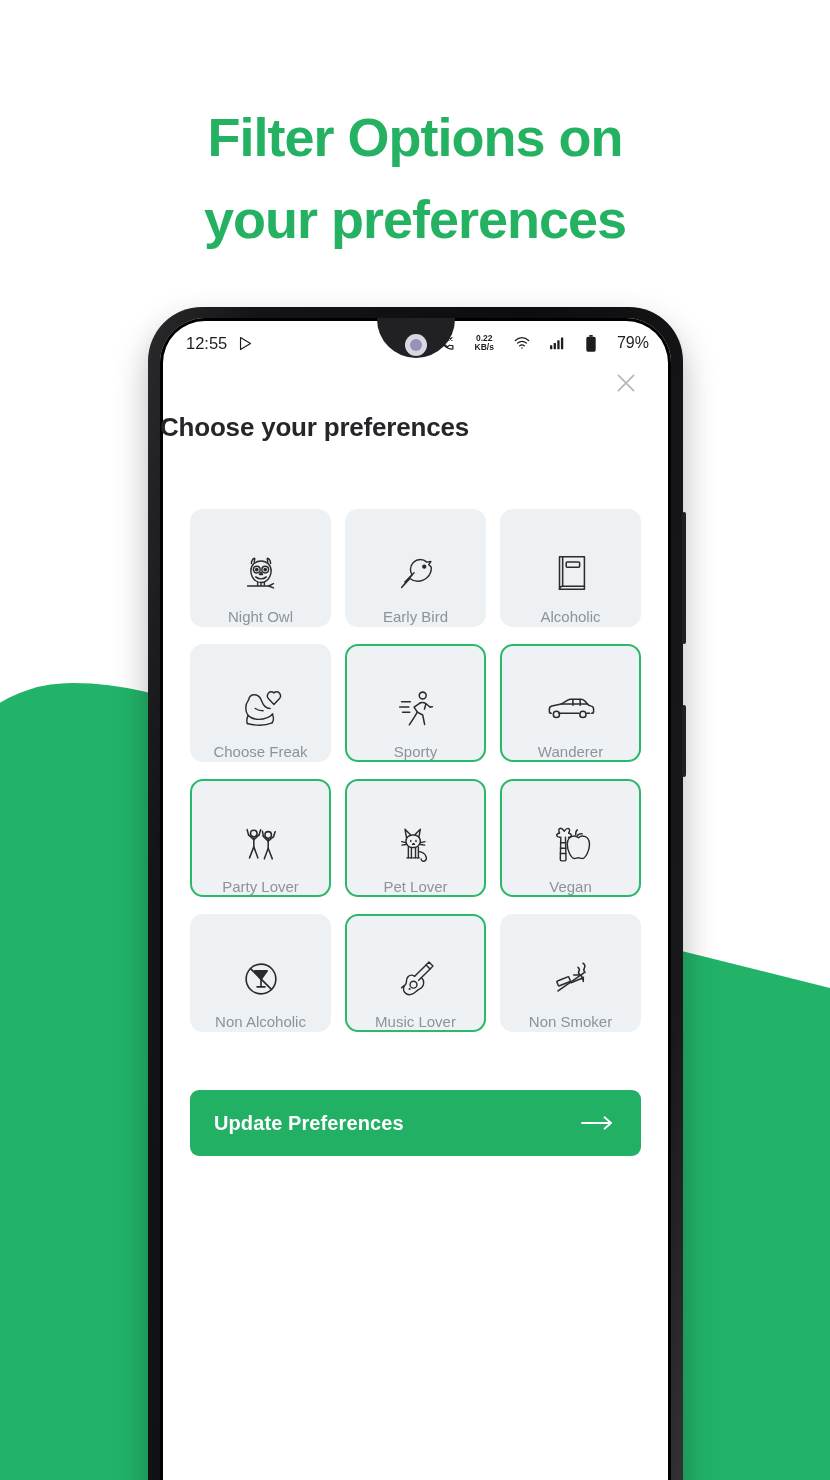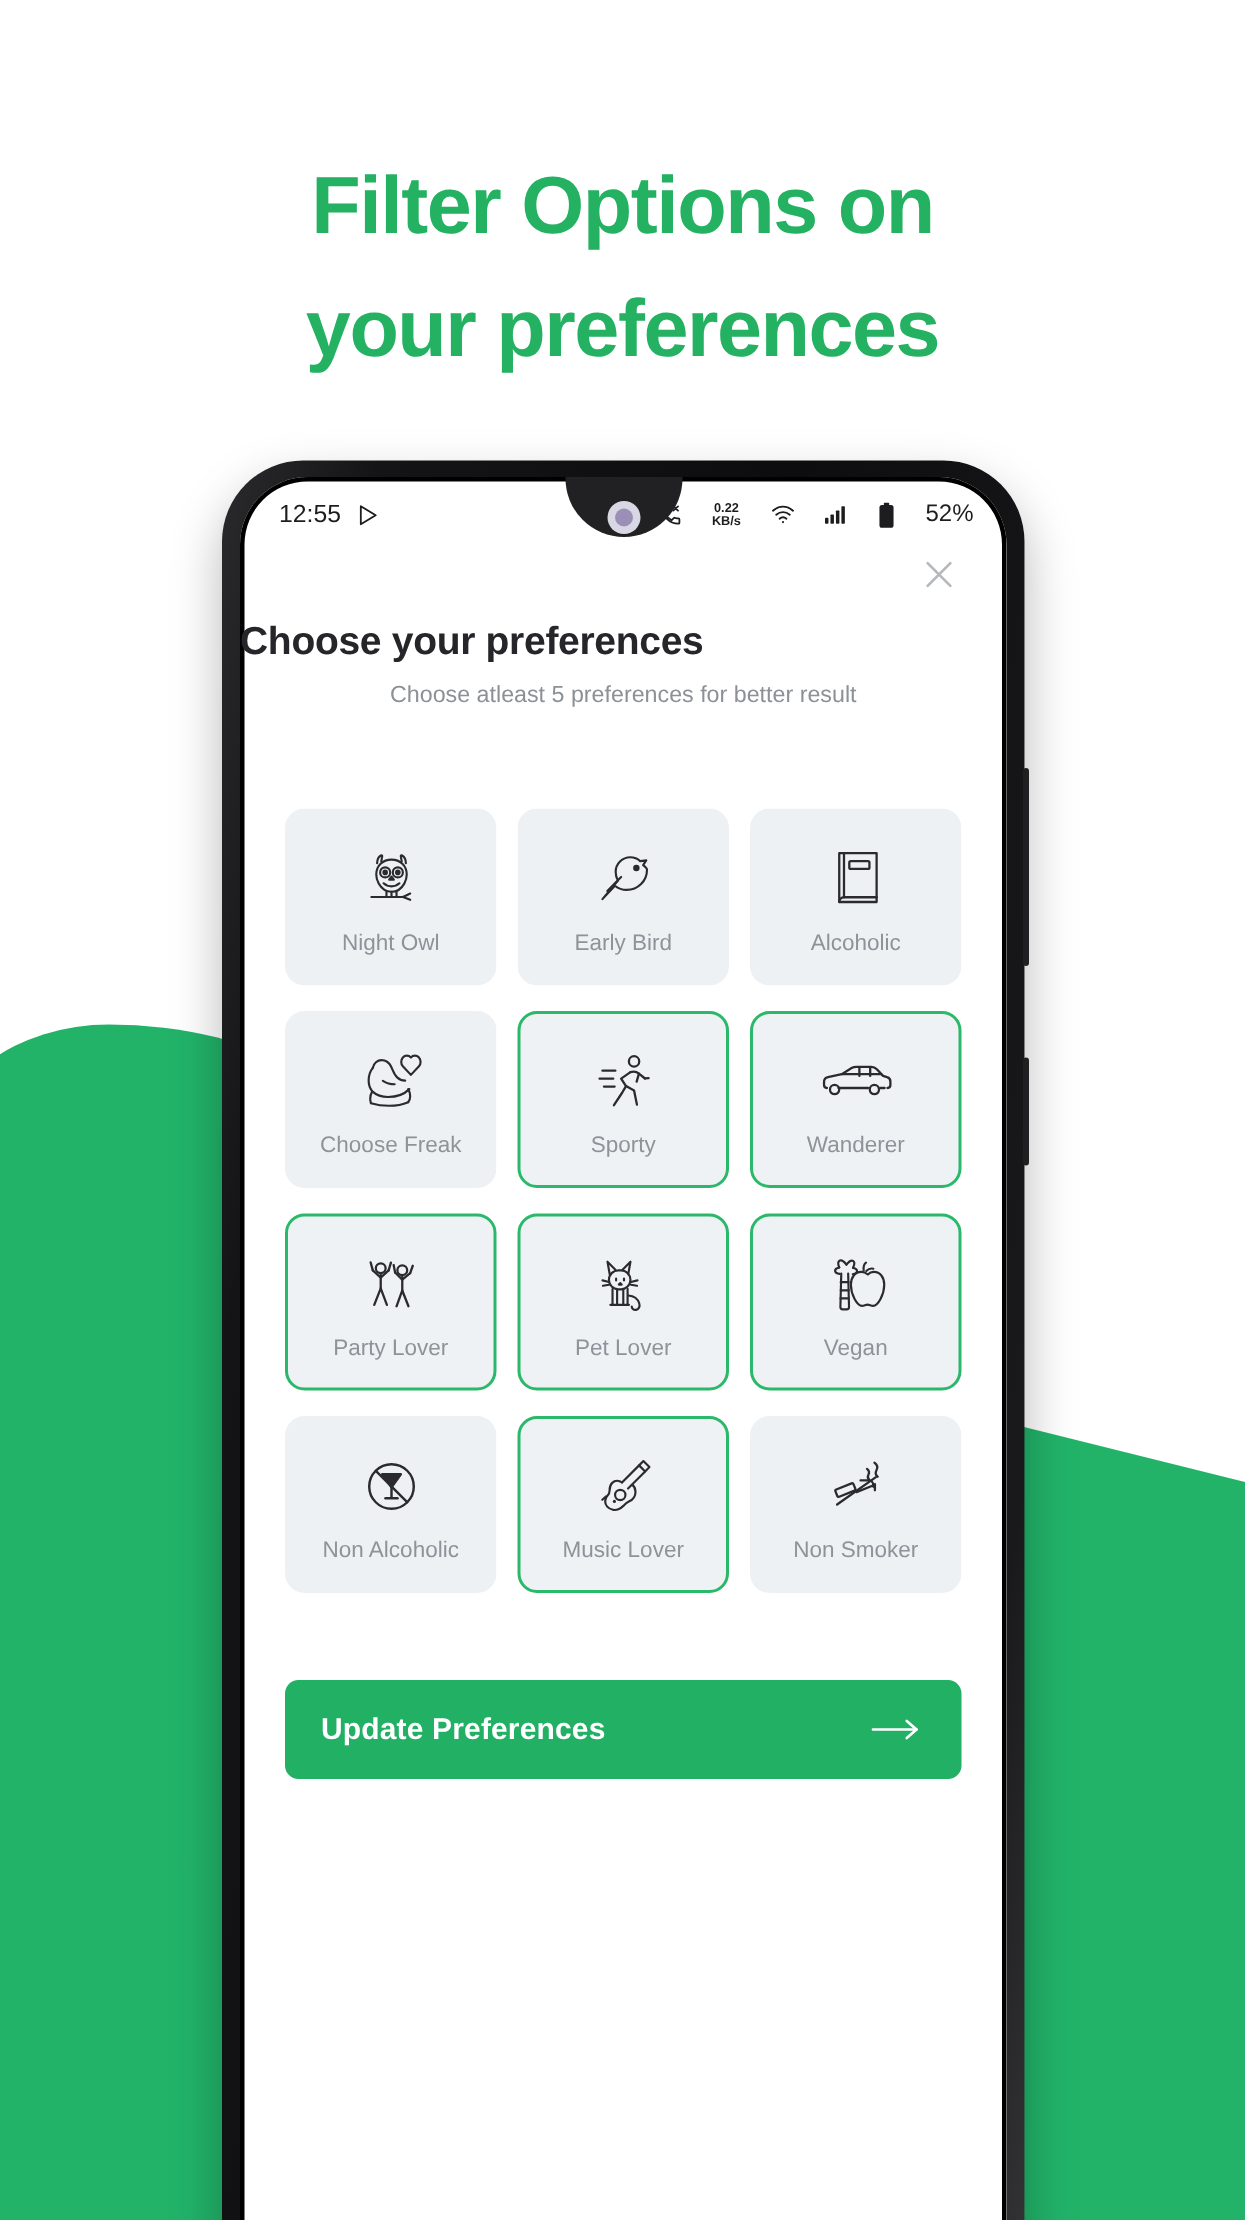--- a/index.html
+++ b/index.html
@@ -127,21 +127,21 @@
     display:grid;
     grid-template-columns:repeat(3,1fr);
     gap:17px 14px;
   }
   .card {
     height:118px;
     border-radius:13px;
     background:#eef1f4;
     border:2.5px solid transparent;
     display:flex; flex-direction:column;
-    align-items:center; justify-content:center;
+    align-items:center; justify-content:flex-end;
     cursor:pointer;
   }
   .card.selected {
     border-color:#2ab86a;
     background:#eff2f5;
   }
   .card .ico { height:54px; display:flex; align-items:center; justify-content:center; }
   .card .ico svg { display:block; }
   .card .lbl { margin-top:7px; font-size:15px; color:#8d9399; }
 
@@ -225,35 +225,34 @@
             <rect x="8.2" y="4" width="2.6" height="10" rx="0.6"></rect>
             <rect x="12.3" y="0.8" width="2.6" height="13.2" rx="0.6"></rect>
           </svg>
         </span>
         <span class="sb-ico">
           <svg width="10" height="17" viewBox="0 0 10 17" fill="#1d1d1f">
             <rect x="3.2" y="0" width="3.6" height="1.7" rx="0.6"></rect>
             <rect x="0.3" y="1.7" width="9.4" height="15.1" rx="1.7"></rect>
           </svg>
         </span>
-        <span class="sb-pct">52%</span>
+        <span class="sb-pct">79%</span>
       </div>
     </div>
 
     <div class="sheet">
       <div class="close-row">
         <div class="close-btn">
           <svg width="26" height="26" viewBox="0 0 24 24" fill="none" stroke="#b4b8bc" stroke-width="1.6" stroke-linecap="round">
             <path d="M5 5 L19 19 M19 5 L5 19"></path>
           </svg>
         </div>
       </div>
 
       <div class="sheet-title">Choose your preferences</div>
-      <div class="sheet-sub">Choose atleast 5 preferences for better result</div>
 
       <div class="grid">
 
         <div class="card">
           <span class="ico">
             <svg width="46" height="46" viewBox="0 0 48 48" fill="none" stroke="#2b2b2e" stroke-width="1.5" stroke-linecap="round" stroke-linejoin="round">
               <path d="M14 13c0-2.6 1.4-4.6 2.6-5.4.5-.3 1 .1.9.7l-.6 3.4"></path>
               <path d="M34 13c0-2.6-1.4-4.6-2.6-5.4-.5-.3-1 .1-.9.7l.6 3.4"></path>
               <path d="M24 10.5c-6.1 0-10.6 4.3-10.6 10.4 0 2.6.6 4.3 1.7 6.3 1.9 3.4 5.1 5.7 8.9 5.7s7-2.3 8.9-5.7c1.1-2 1.7-3.7 1.7-6.3 0-6.1-4.5-10.4-10.6-10.4z"></path>
               <circle cx="19.6" cy="19.4" r="3.5"></circle>

